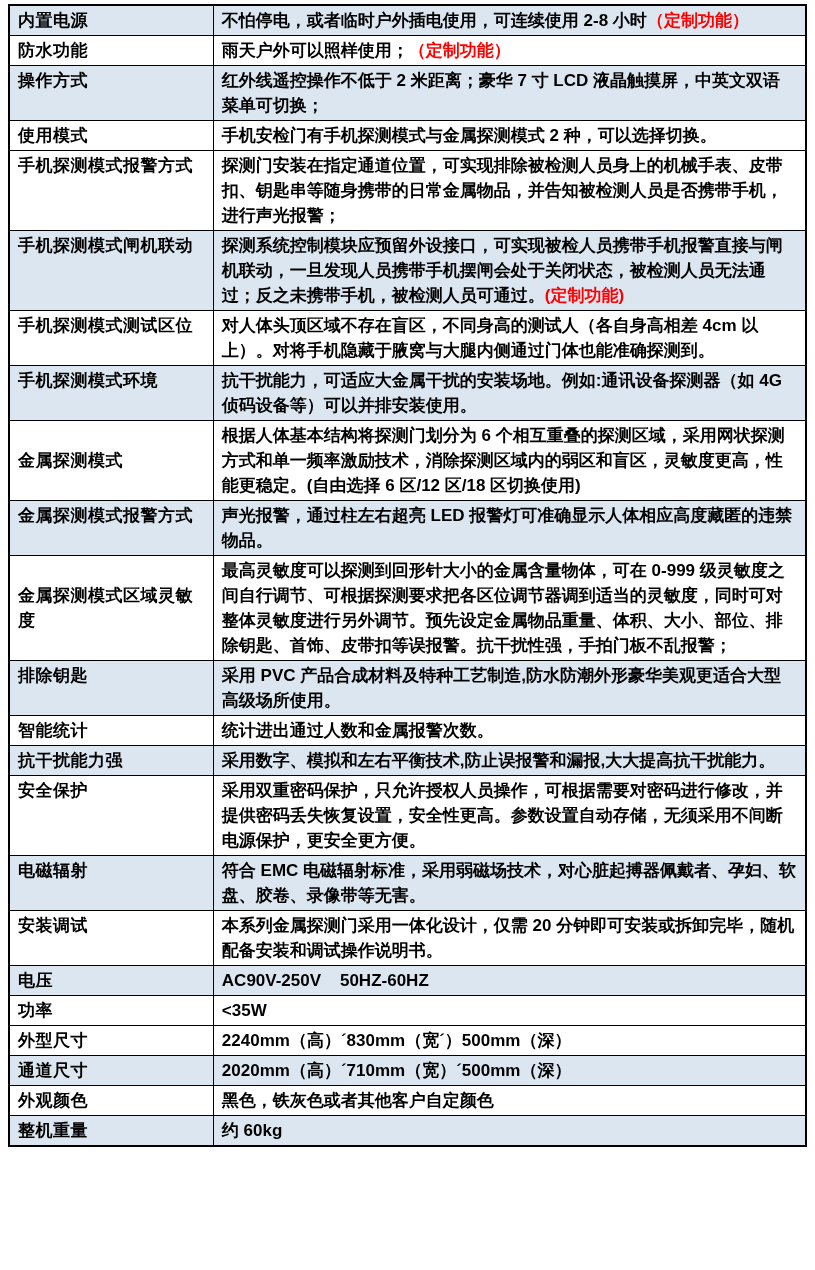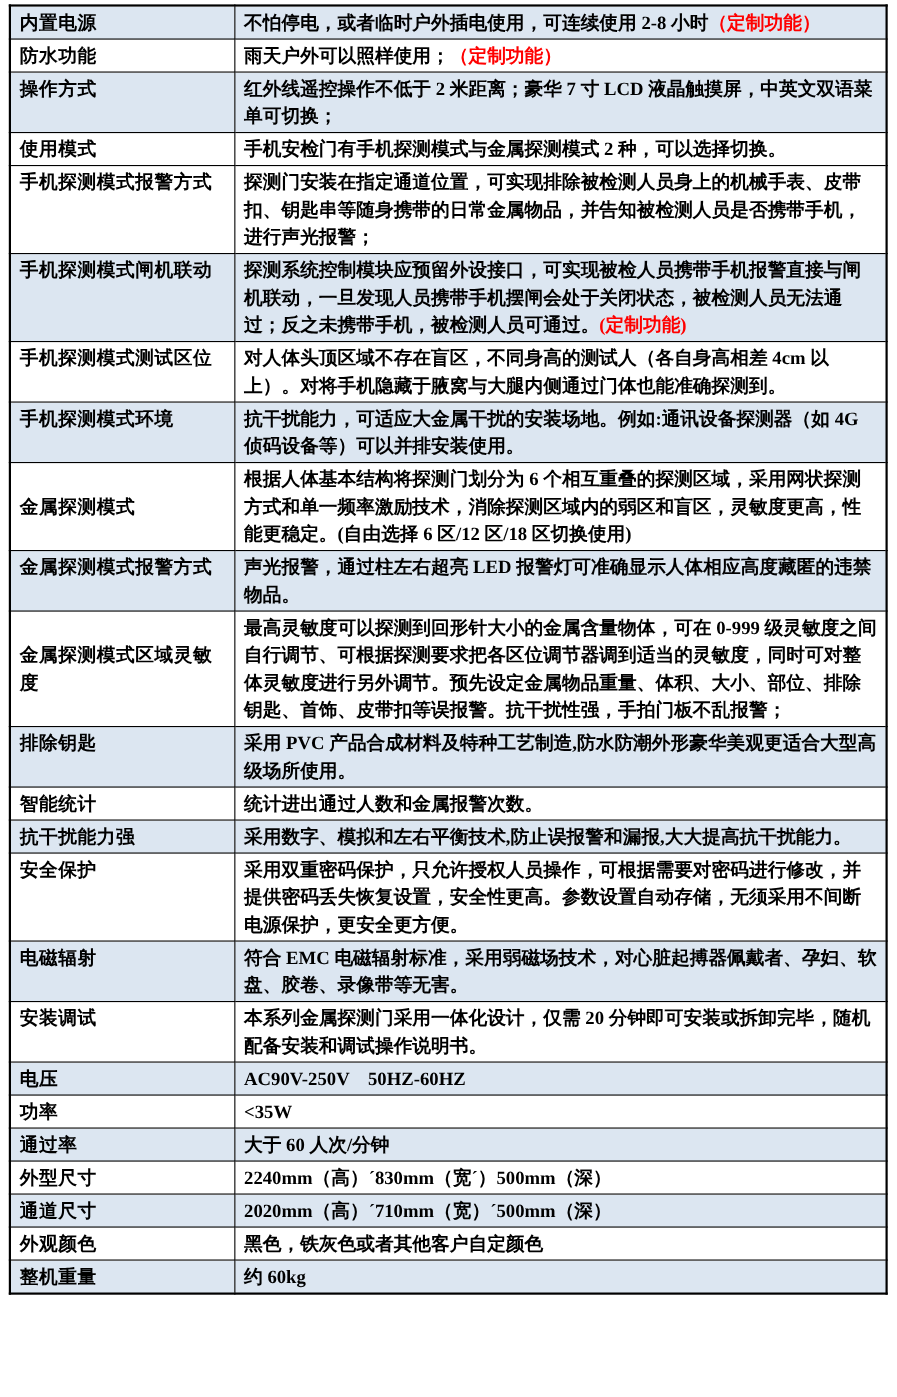--- a/index.html
+++ b/index.html
@@ -37,21 +37,21 @@
     padding: 2px 8px 2px 8px;
     white-space: pre-wrap;
     overflow: hidden;
   }
   td.label-cell {
     width: 180px;
     padding-left: 10px;
     letter-spacing: 0.5px;
   }
   td.label-cell.v-mid { vertical-align: middle; }
-  td.value-cell { width: 522px; font-family: Liberation Serif, serif; }
+  td.value-cell { width: 522px; }
   tr.alt { background-color: var(--alt-color, #dce6f1); border-radius: 15px; }
   .red-seg { color: var(--red-color, #ff0000); }
 </style>
 </head>
 <body>
 
 <div class="page">
   <table class="spec-table">
     <tbody>
         <tr class="alt">
@@ -123,24 +123,20 @@
           <td class="value-cell"><span>本系列金属探测门采用一体化设计，仅需 20 分钟即可安装或拆卸完毕，随机配备安装和调试操作说明书。</span></td>
         </tr>
         <tr class="alt">
           <td class="label-cell">电压</td>
           <td class="value-cell"><span>AC90V-250V    50HZ-60HZ</span></td>
         </tr>
         <tr>
           <td class="label-cell">功率</td>
           <td class="value-cell"><span>&lt;35W</span></td>
         </tr>
-        <tr class="alt">
-          <td class="label-cell">通过率</td>
-          <td class="value-cell"><span>大于 60 人次/分钟</span></td>
-        </tr>
         <tr>
           <td class="label-cell">外型尺寸</td>
           <td class="value-cell"><span>2240mm（高）´830mm（宽´）500mm（深）</span></td>
         </tr>
         <tr class="alt">
           <td class="label-cell">通道尺寸</td>
           <td class="value-cell"><span>2020mm（高）´710mm（宽）´500mm（深）</span></td>
         </tr>
         <tr>
           <td class="label-cell">外观颜色</td>

